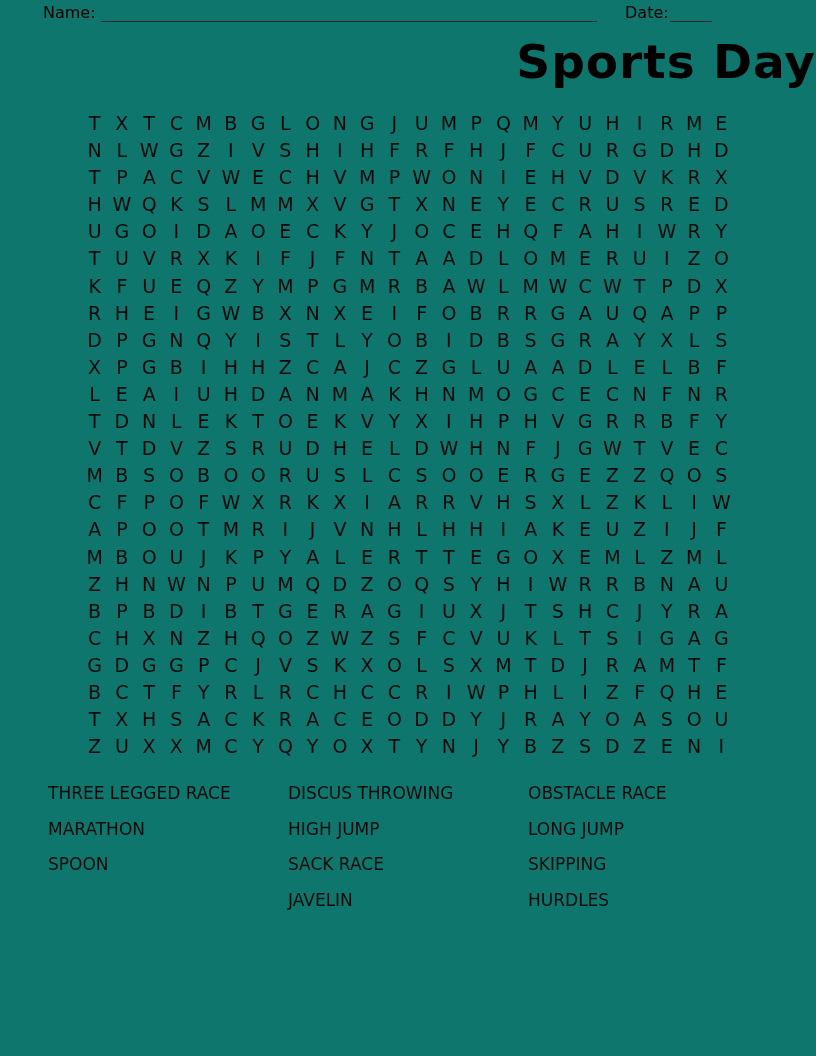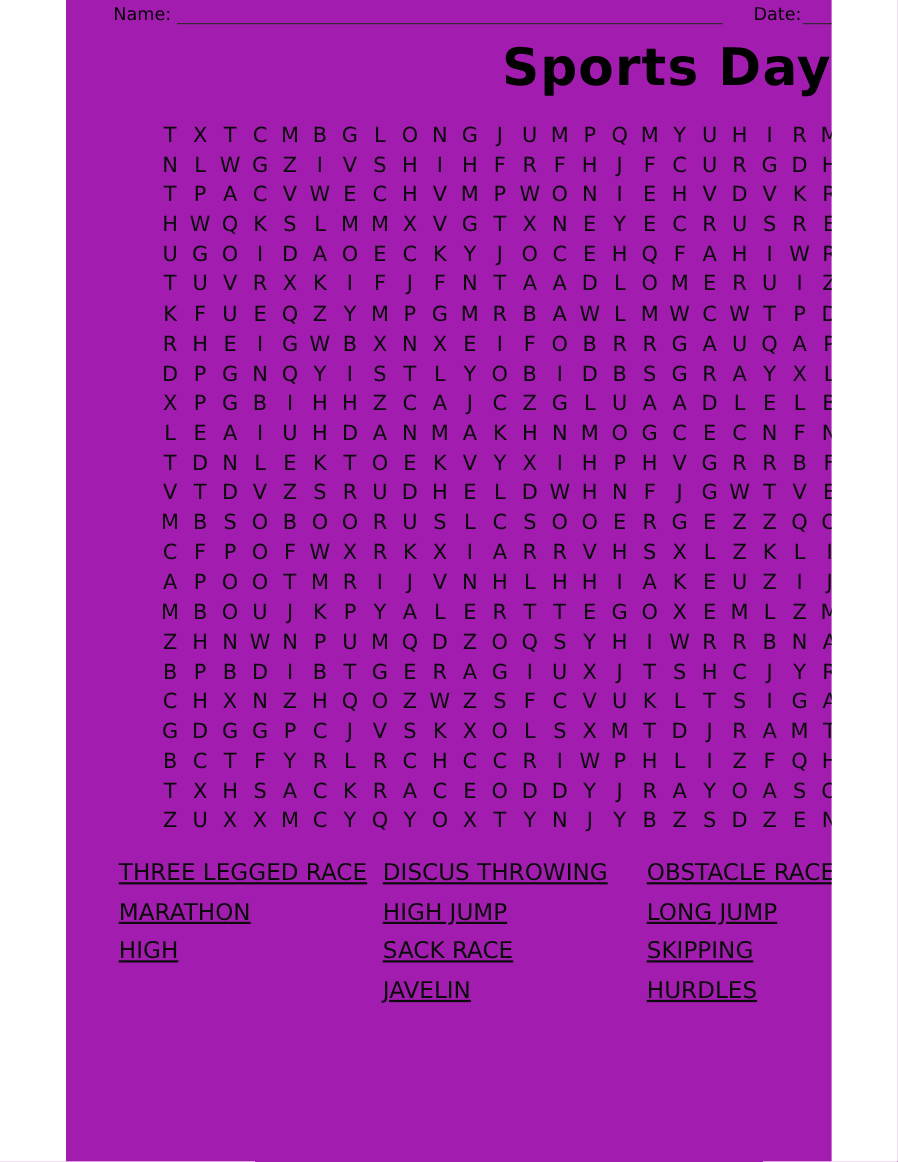--- a/index.html
+++ b/index.html
@@ -1,23 +1,23 @@
 <!DOCTYPE html>
 <html><head>
 <meta charset="utf-8">
 <style>
   * { box-sizing: border-box; margin: 0; padding: 0; }
   html, body { background: #ffffff; }
   body { font-family: "DejaVu Sans", "Liberation Sans", sans-serif; }
 
   .page {
     position: relative;
-    width: 696px;
+    width: 816px;
     height: 1056px;
-    background: #a21caf;
+    background: #0f766e;
     overflow: hidden;
     margin: 0 auto;
     color: #000000;
   }
 
   
   .header-label {
     position: absolute;
     top: 3px;
     font-size: 16px;
@@ -79,23 +79,22 @@
     position: absolute;
     top: 0;
     white-space: nowrap;
   }
   .word-col-0 { left: 48px; }
   .word-col-1 { left: 288px; }
   .word-col-2 { left: 528px; }
   .word-item {
     height: 35.6px;
     line-height: 35.6px;
-    font-size: 21px;
+    font-size: 17px;
     color: #0b0b0b;
-    text-decoration: underline;
   }
 </style>
 </head>
 <body>
 
 <div class="page">
 
   <span class="header-label name-label">Name:</span>
   <div class="fill-line name-line"></div>
 
@@ -728,21 +727,21 @@
         <span class="grid-cell">E</span>
         <span class="grid-cell">N</span>
         <span class="grid-cell">I</span>
       </div>
     </div>
 
   <div class="word-list">
     <div class="word-col word-col-0">
         <div class="word-item">THREE LEGGED RACE</div>
         <div class="word-item">MARATHON</div>
-        <div class="word-item">HIGH</div>
+        <div class="word-item">SPOON</div>
       </div>
     <div class="word-col word-col-1">
         <div class="word-item">DISCUS THROWING</div>
         <div class="word-item">HIGH JUMP</div>
         <div class="word-item">SACK RACE</div>
         <div class="word-item">JAVELIN</div>
       </div>
     <div class="word-col word-col-2">
         <div class="word-item">OBSTACLE RACE</div>
         <div class="word-item">LONG JUMP</div>

